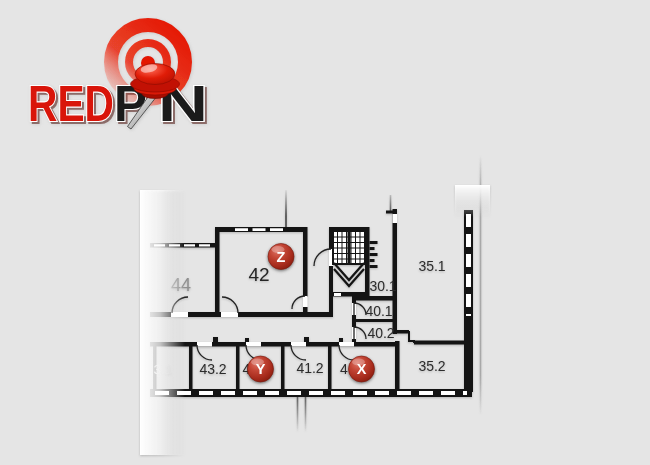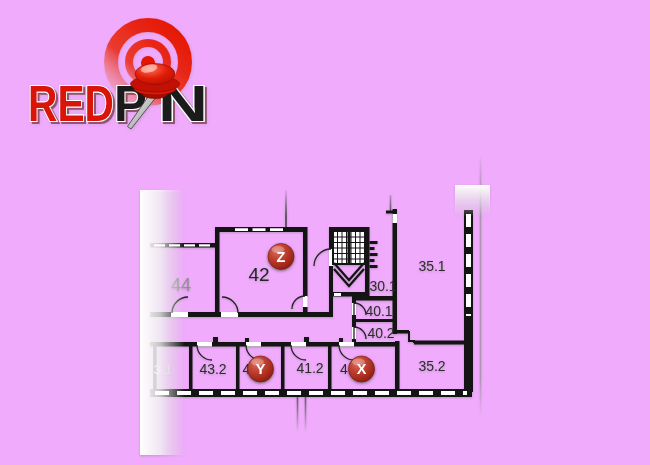--- a/index.html
+++ b/index.html
@@ -1,16 +1,16 @@
 <!DOCTYPE html>
 <html><head>
 <meta charset="utf-8">
 <style>
   html,body{margin:0;padding:0;background:#fff;}
-  #canvas{position:relative;width:650px;height:465px;background:#f0abfc;overflow:hidden;
+  #canvas{position:relative;width:650px;height:465px;background:#e5e5e5;overflow:hidden;
           font-family:"Liberation Sans",sans-serif;}
   #logo-svg{position:absolute;left:0;top:0;filter:blur(.25px) drop-shadow(1px 1.5px 1.5px rgba(120,120,120,.25));}
   #plan-svg{position:absolute;left:0;top:0;filter:blur(.22px) drop-shadow(.8px 1px 1px rgba(110,110,110,.4));}
   text{user-select:none;}
 </style>
 </head>
 <body>
 
 <div id="canvas">
 

